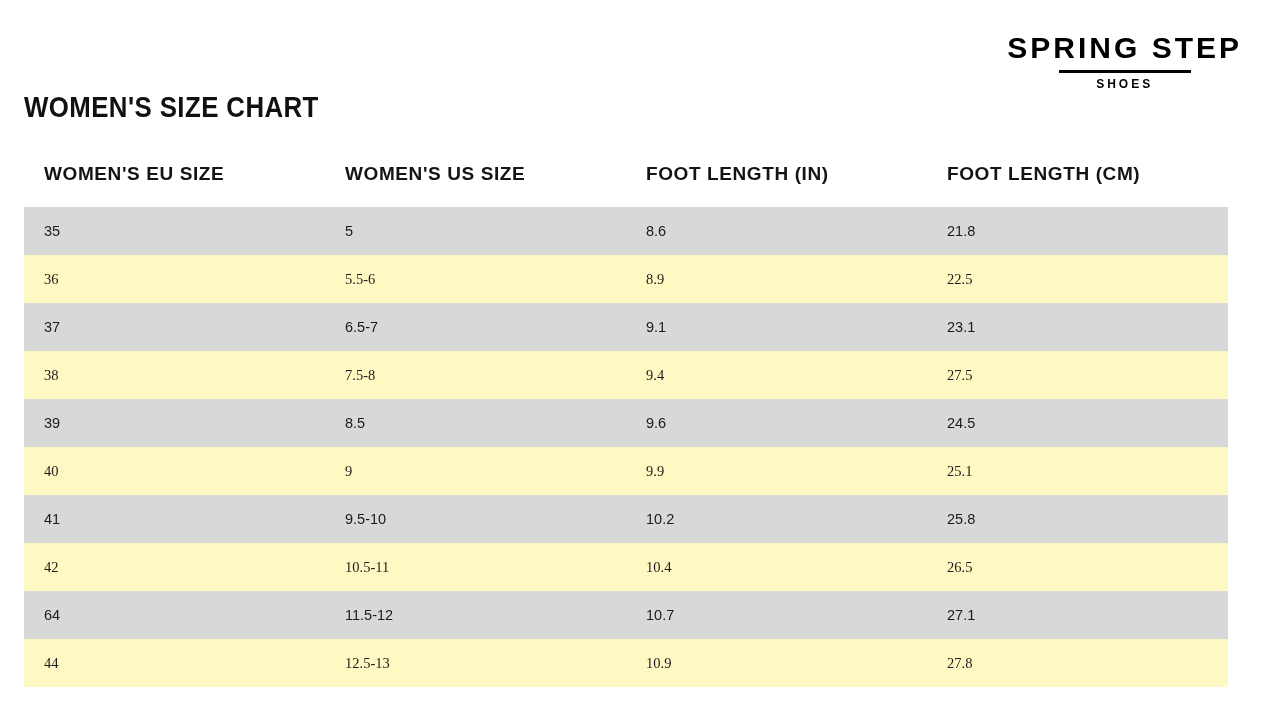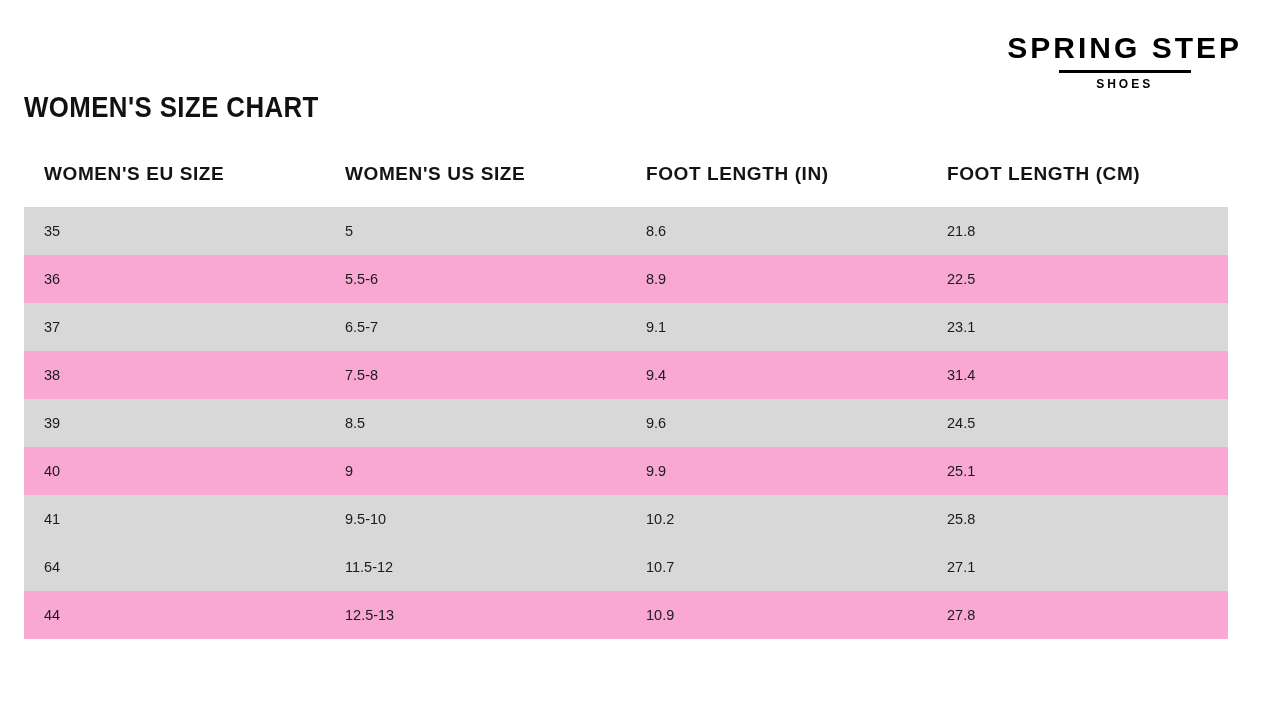--- a/index.html
+++ b/index.html
@@ -91,21 +91,22 @@
     color: #1b1b1b;
     height: 48px;
     padding: 0 0 0 20px;
     vertical-align: middle;
     margin-top: 39px;
   }
   .size-table tbody tr.shaded td {
     background: #d8d8d8;
   }
   .size-table tbody tr.plain td {
-    background: #f9a8d4;
+    background: #fef9c3;
+    font-family: Liberation Serif, serif;
   }
   .col-0 { width: 301px; }
   .col-1 { width: 301px; }
   .col-2 { width: 301px; }
   .col-3 { width: 301px; }
 </style>
 </head>
 <body>
 
 <div class="page">
@@ -149,40 +150,46 @@
       <tr class="shaded">
         <td>37</td>
         <td>6.5-7</td>
         <td>9.1</td>
         <td>23.1</td>
       </tr>
       <tr class="plain">
         <td>38</td>
         <td>7.5-8</td>
         <td>9.4</td>
-        <td>31.4</td>
+        <td>27.5</td>
       </tr>
       <tr class="shaded">
         <td>39</td>
         <td>8.5</td>
         <td>9.6</td>
         <td>24.5</td>
       </tr>
       <tr class="plain">
         <td>40</td>
         <td>9</td>
         <td>9.9</td>
         <td>25.1</td>
       </tr>
       <tr class="shaded">
         <td>41</td>
         <td>9.5-10</td>
         <td>10.2</td>
         <td>25.8</td>
       </tr>
+      <tr class="plain">
+        <td>42</td>
+        <td>10.5-11</td>
+        <td>10.4</td>
+        <td>26.5</td>
+      </tr>
       <tr class="shaded">
         <td>64</td>
         <td>11.5-12</td>
         <td>10.7</td>
         <td>27.1</td>
       </tr>
       <tr class="plain">
         <td>44</td>
         <td>12.5-13</td>
         <td>10.9</td>

